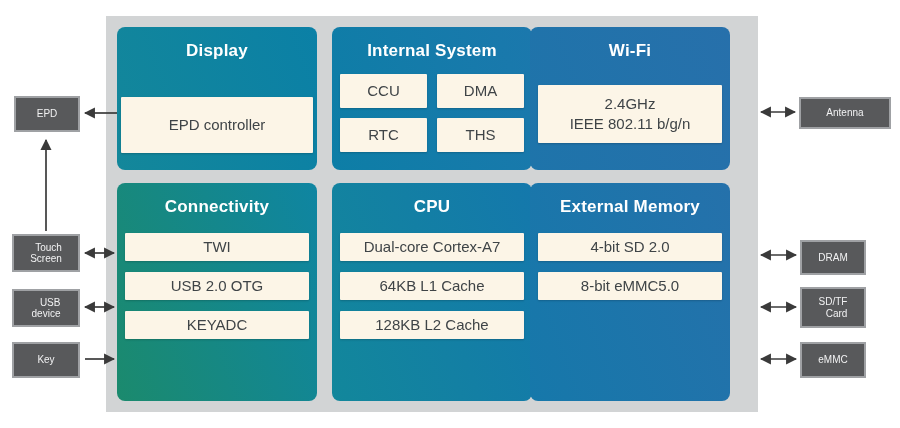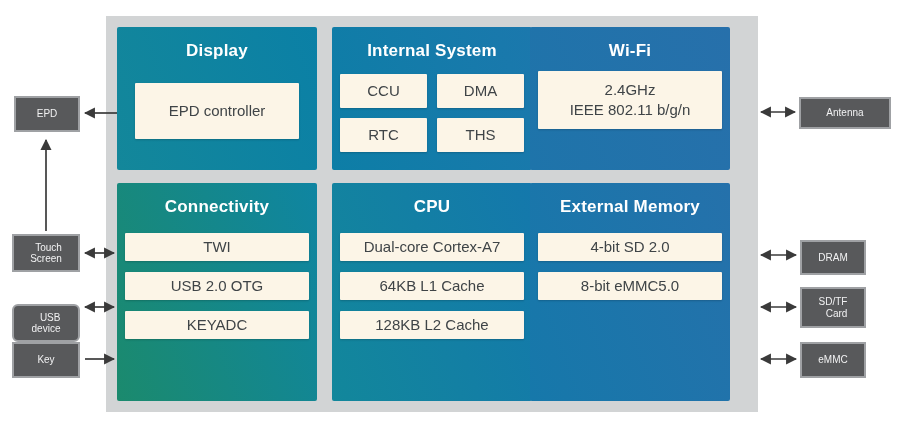--- a/index.html
+++ b/index.html
@@ -7,53 +7,53 @@
     position:relative; width:900px; height:428px; overflow:hidden;
     background:#ffffff;
     font-family:"Liberation Sans","DejaVu Sans",sans-serif;
   }
   .panel {
     position:absolute; left:106px; top:16px; width:652px; height:396px;
     background:#d2d4d5;
   }
   .block {
     position:absolute; display:flex; flex-direction:column; align-items:center;
-    border-radius:2px;
+    border-radius:8px;
   }
   .r1 { top:11px;  height:143px; }
   .r2 { top:167px; height:218px; }
   .c1 { left:11px;  width:200px; }
   .c2 { left:226px; width:200px; }
   .c3 { left:424px; width:200px; }
   .block-title {
     margin-top:13px; color:#ffffff; font-size:17px; font-weight:700;
     letter-spacing:0.2px; line-height:21px;
   }
   .chip {
     background:#fcf5e7; color:#3f4447; font-size:15px; line-height:1.35;
     display:flex; align-items:center; justify-content:center; text-align:center;
     white-space:pre-wrap; border-radius:1px;
     box-shadow:0 1px 2px rgba(0,0,0,0.18);
   }
-  .chip-single   { width:164px; height:56px; margin-top:22px; }
-  .chip-wifi     { width:184px; height:58px; margin-top:10px; }
+  .chip-single   { width:192px; height:56px; margin-top:36px; }
+  .chip-wifi     { width:184px; height:58px; margin-top:24px; }
   .grid-2x2 {
     margin-top:13px; display:grid; grid-template-columns:87px 87px;
     grid-auto-rows:34px; column-gap:10px; row-gap:10px;
   }
   .stack { margin-top:16px; display:flex; flex-direction:column; gap:11px; }
   .stack .chip { width:184px; height:28px; }
   .peripheral {
     position:absolute; background:#58595b; border:2px solid #9fa1a4;
     color:#f2f2f3; font-size:10px; line-height:1.12; text-align:right;
     display:flex; align-items:center; justify-content:center; white-space:pre-wrap;
   }
   .p-epd     { left:14px;  top:96px;  width:62px; height:32px; }
   .p-touch   { left:12px;  top:234px; width:64px; height:34px; }
-  .p-usb     { left:12px;  top:304px; width:64px; height:34px;border-radius:6px; }
+  .p-usb     { left:12px;  top:289px; width:64px; height:34px; }
   .p-key     { left:12px;  top:342px; width:64px; height:32px; }
   .p-antenna { left:799px; top:97px;  width:88px; height:28px; }
   .p-dram    { left:800px; top:240px; width:62px; height:31px; }
   .p-sdtf    { left:800px; top:287px; width:62px; height:37px; }
   .p-emmc    { left:800px; top:342px; width:62px; height:32px; }
   .wires { position:absolute; left:0; top:0; width:900px; height:428px; pointer-events:none; }
   .wires line { stroke:#3a3a3a; stroke-width:1.7; }
 </style>
 </head>
 <body>

